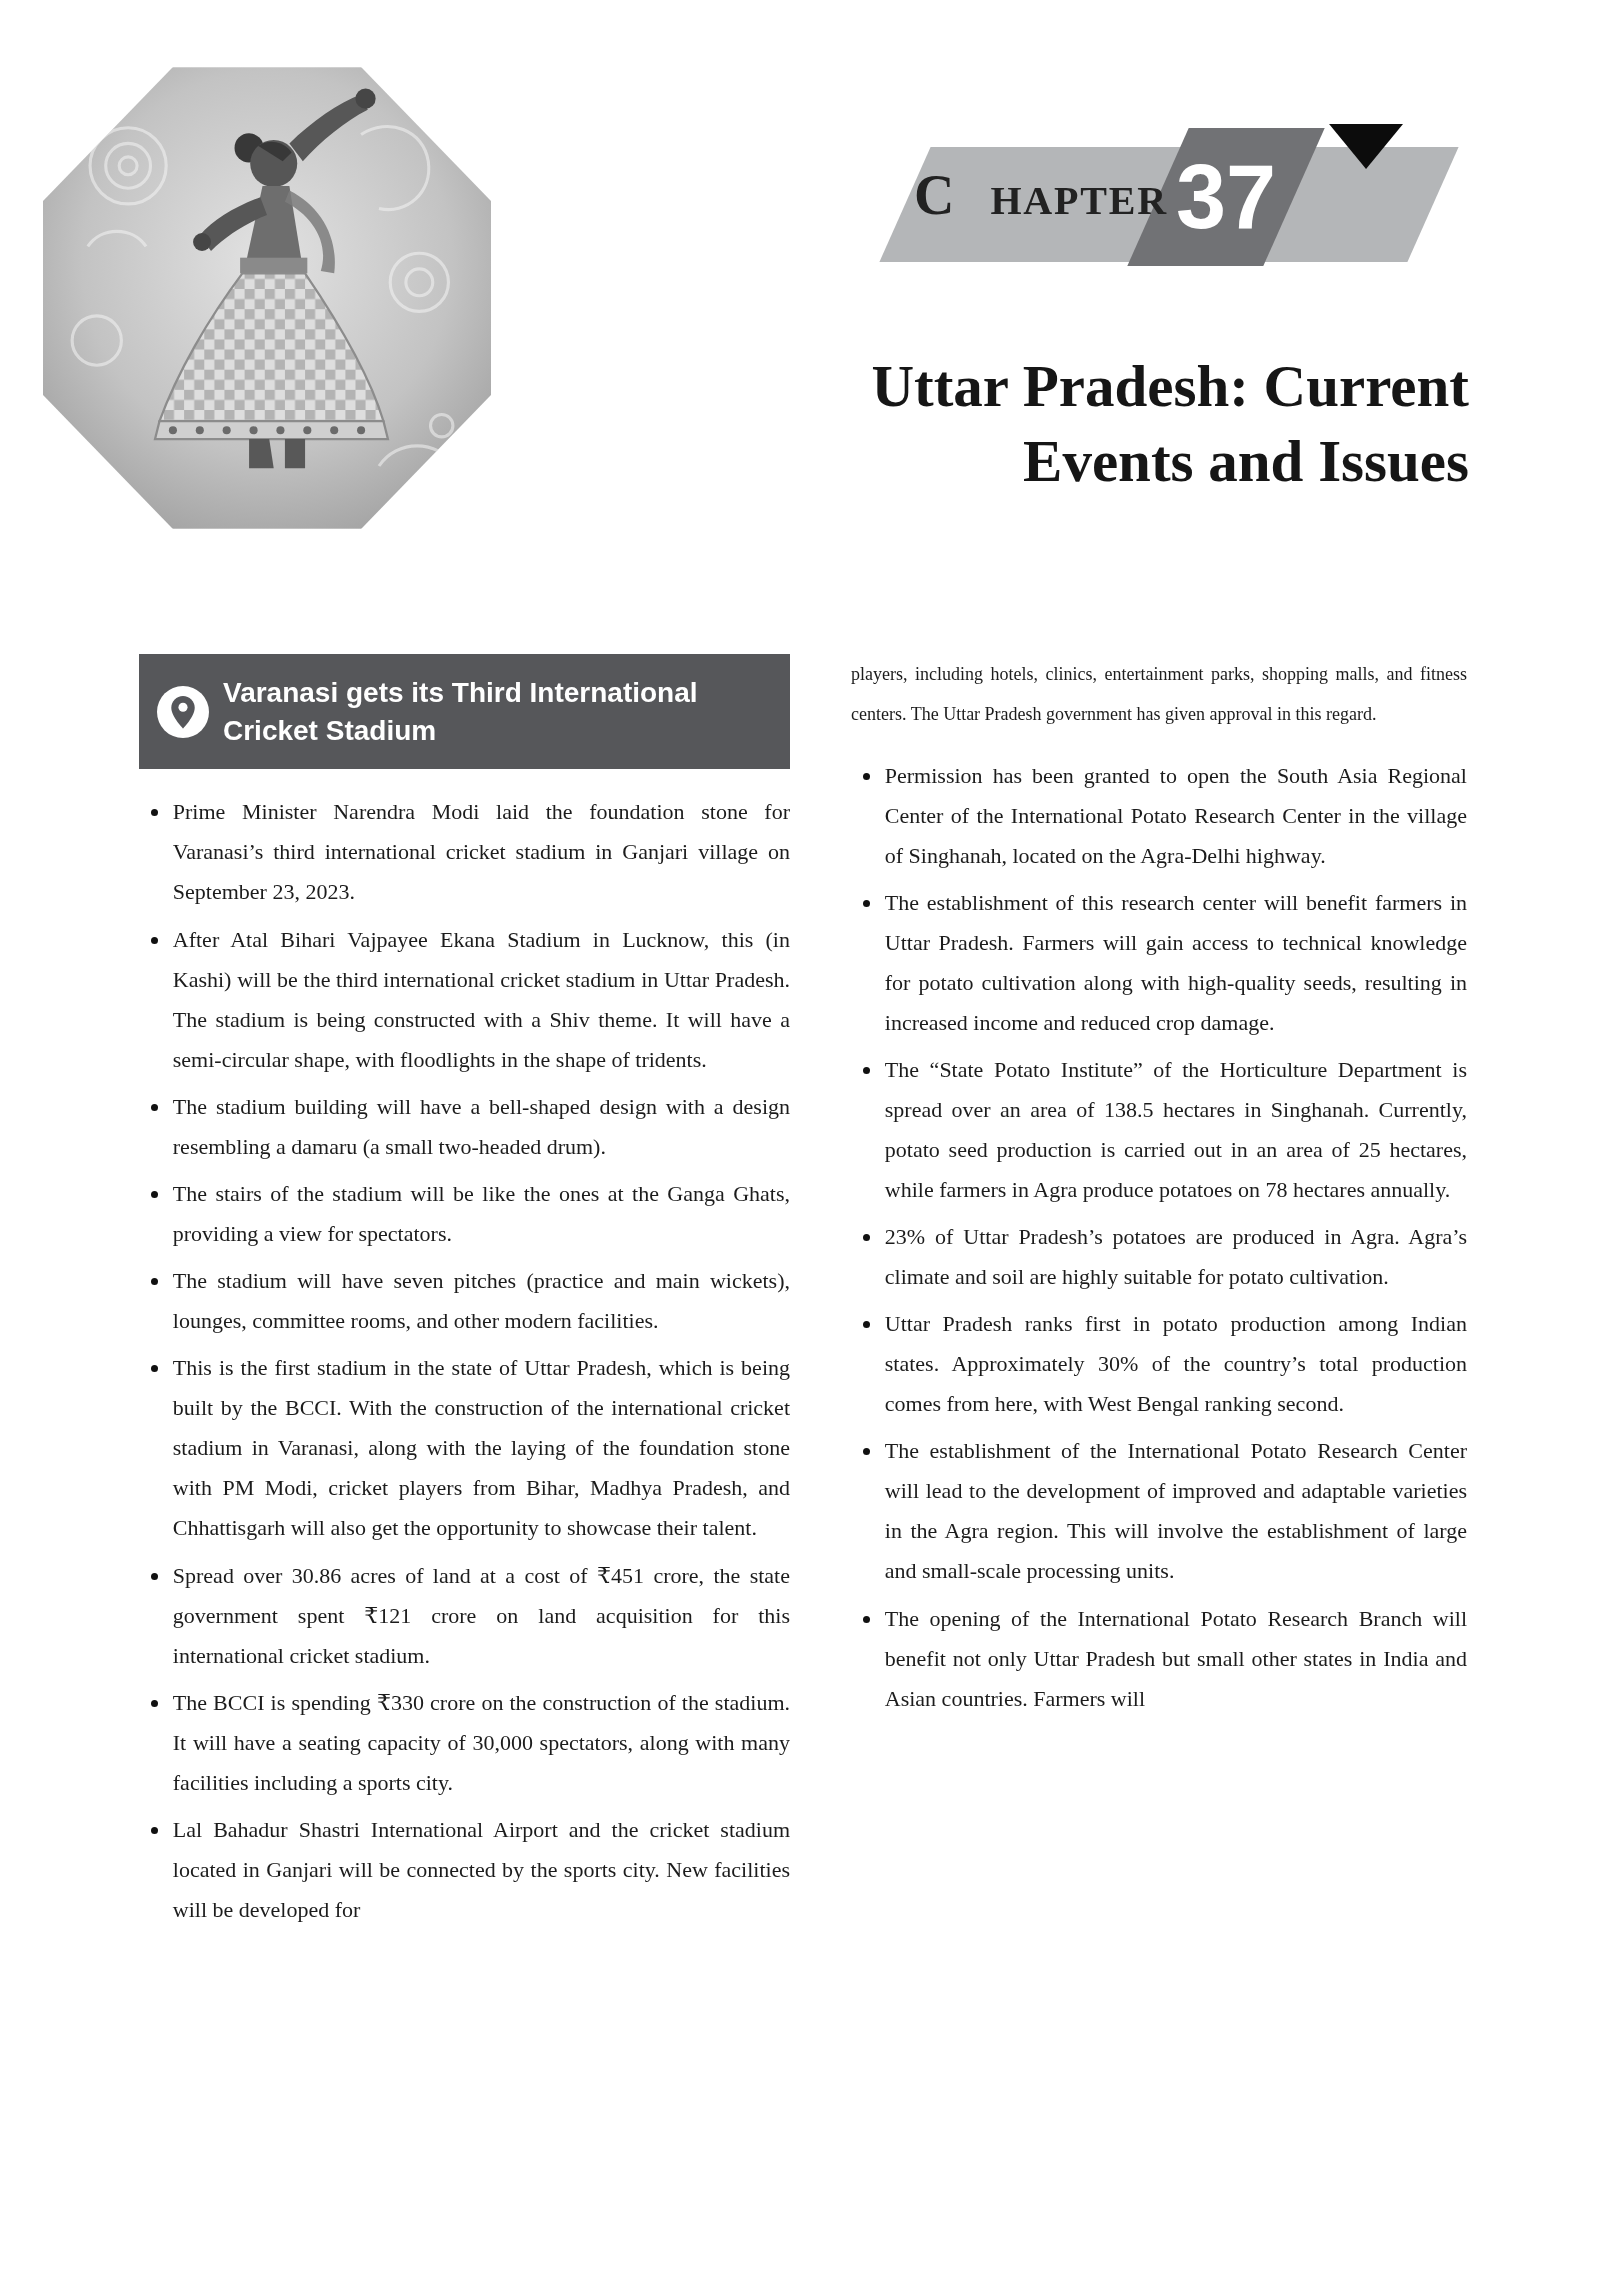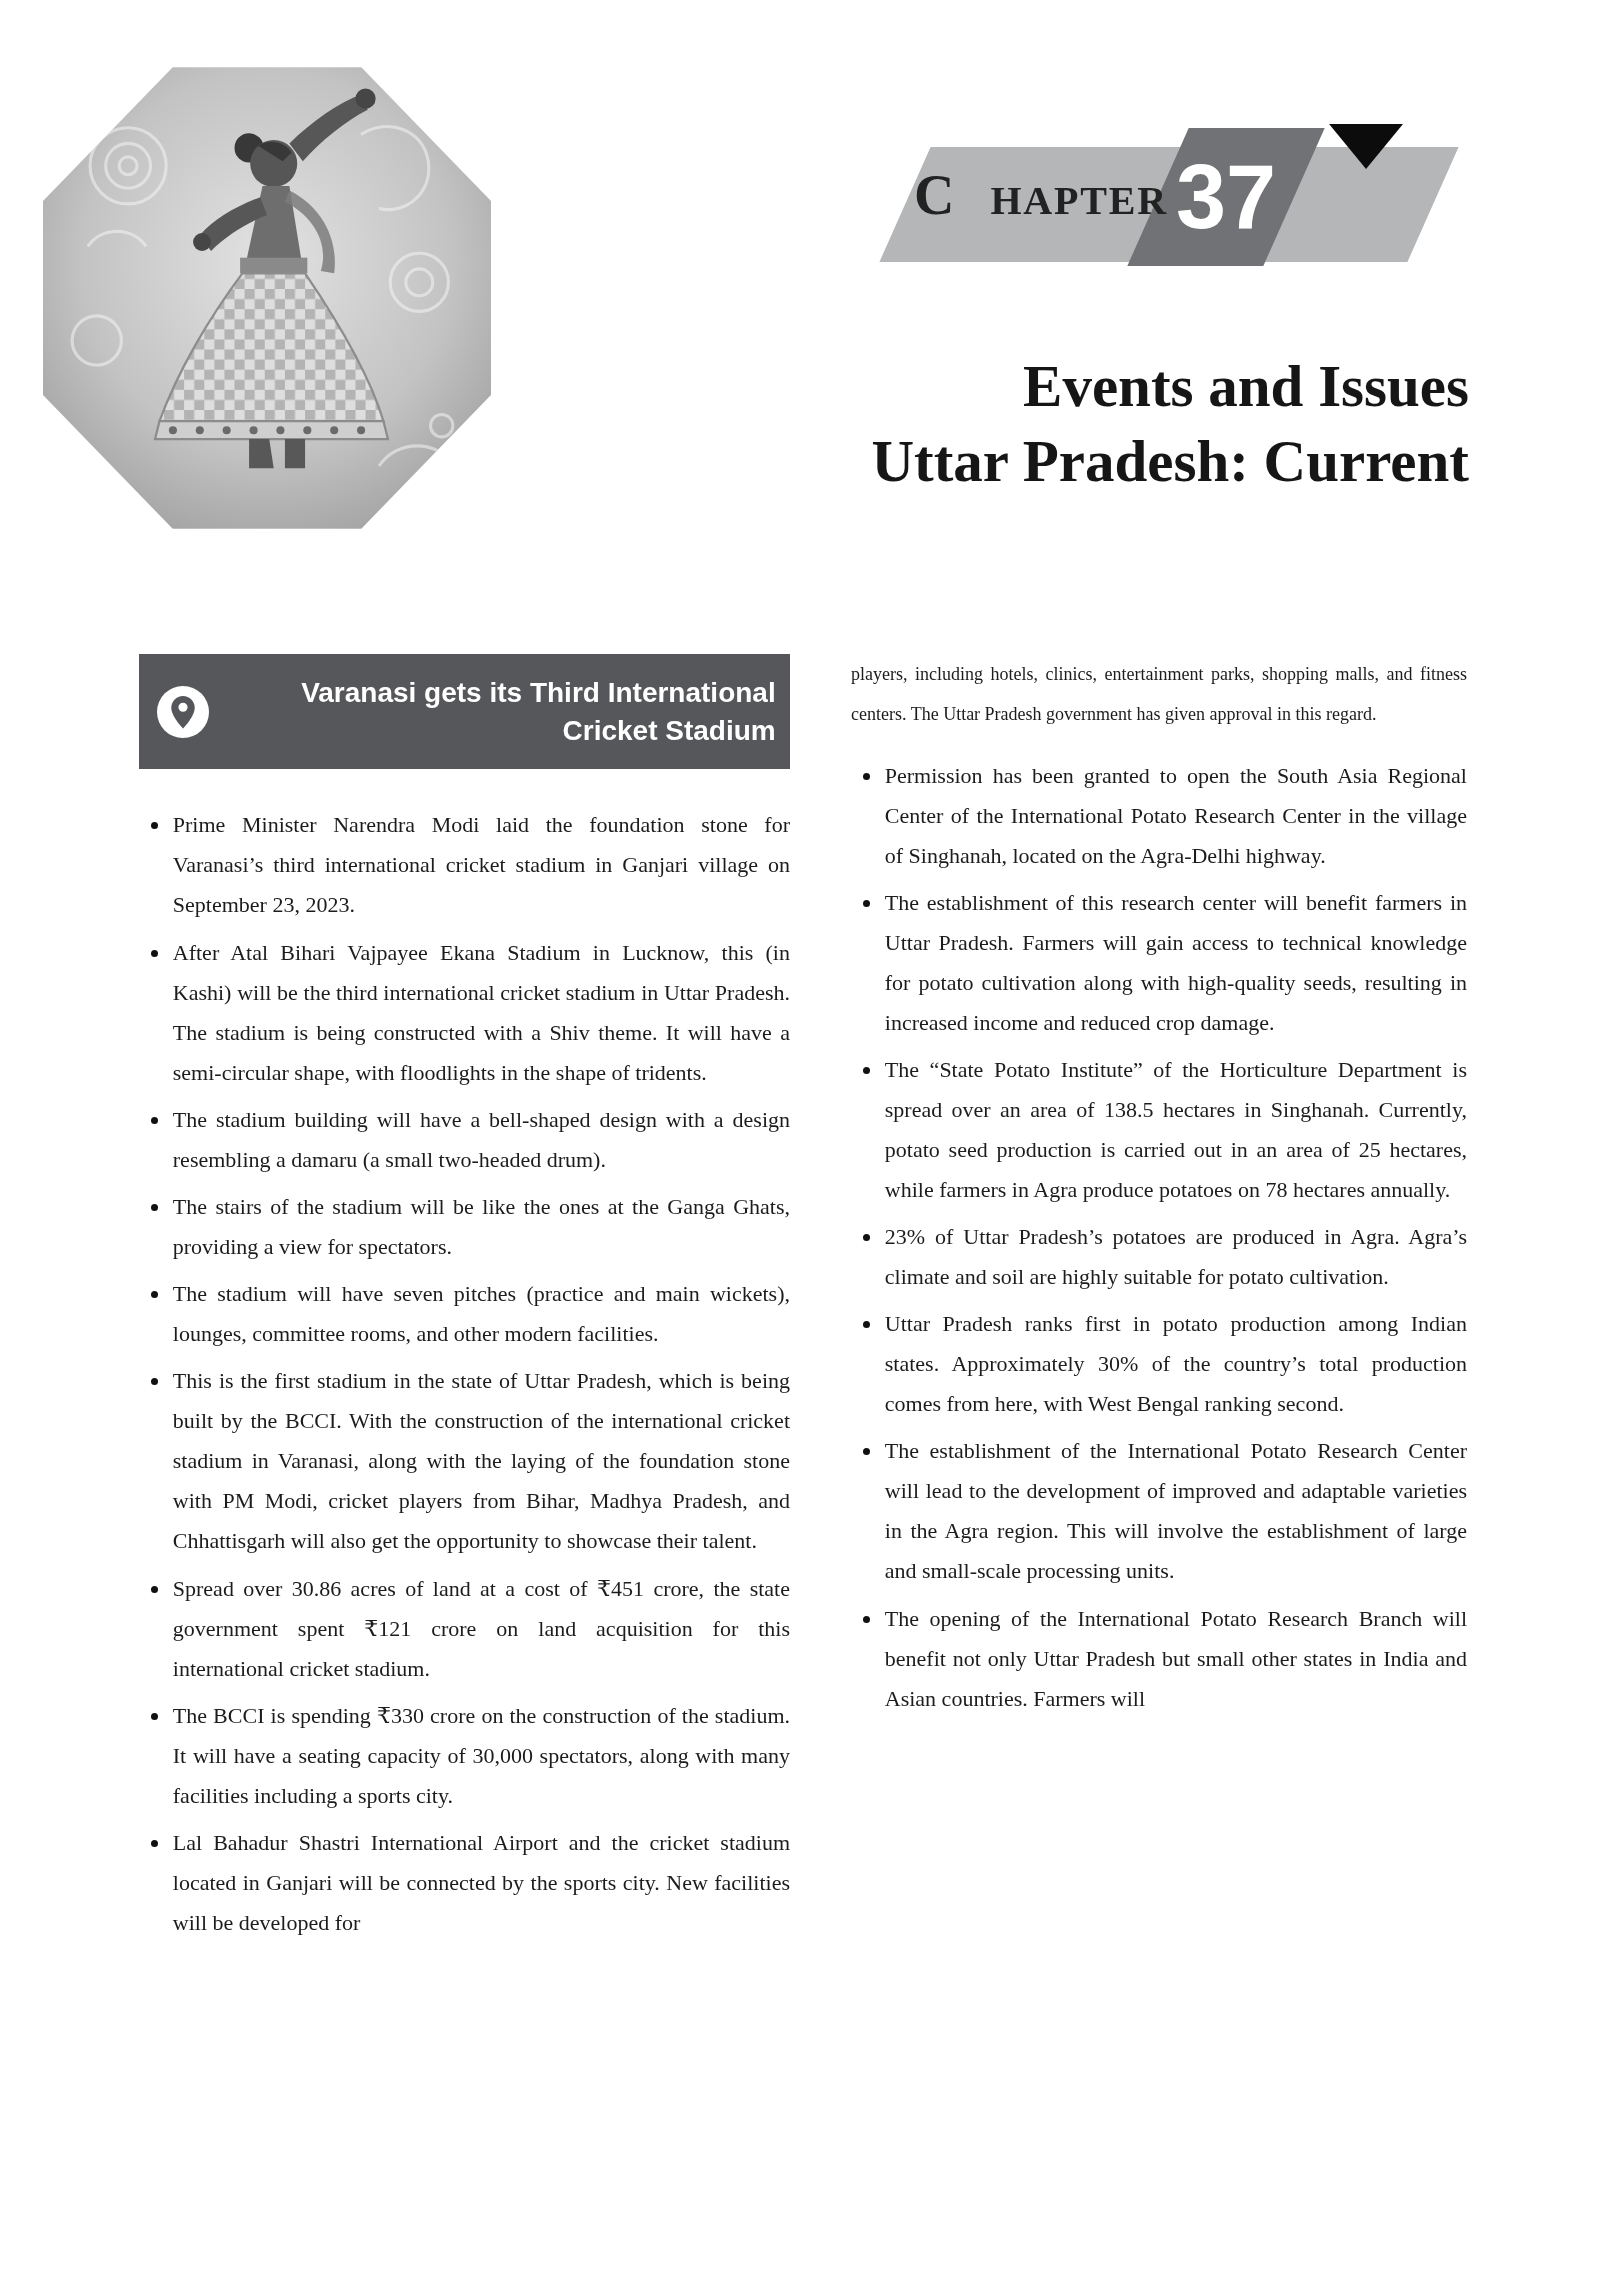--- a/index.html
+++ b/index.html
@@ -59,22 +59,21 @@
   .col-left  { width: 651px; flex: 0 0 auto; }
   .col-right { width: 616px; flex: 0 0 auto; }
 
   .heading-box {
     position: relative;
     background: var(--heading-box, #56575a);
     color: #ffffff;
     font-family: "Liberation Sans", "DejaVu Sans", sans-serif;
     font-weight: bold; font-size: 28px; line-height: 38px;
     padding: 19.7px 14.3px 19.7px 84px;
-    margin: 0 0 36px 0;
-    text-align: right;
+    margin: 0 0 23px 0;
   }
   .pin-badge {
     position: absolute; left: 18px; top: 50%; transform: translateY(-50%);
     width: 52px; height: 52px;
   }
   .pin-badge svg { display: block; width: 100%; height: 100%; }
 
   p.intro { margin: 0 0 21.5px 0; font-size: 18px; line-height: 40px; text-align: justify; font-family: Liberation Serif, serif; }
 
   ul.bullets { margin: 0; padding: 0 0 0 32px; list-style: disc outside; }
@@ -148,22 +147,22 @@
   <div class="chapter-banner">
     <div class="banner-strip"></div>
     <div class="number-plate">
       <span class="num">37</span>
     </div>
     <div class="banner-triangle"></div>
     <div class="chapter-label"><span class="cap">C</span><span class="rest">HAPTER</span></div>
   </div>
 
   <div class="page-title">
+    <div>Uttar Pradesh: Current</div>
     <div>Events and Issues</div>
-    <div>Uttar Pradesh: Current</div>
   </div>
 
   <div class="content">
 
     <div class="col col-left">
       <div class="heading-box">
         <span class="pin-badge">
           <svg viewBox="0 0 24 24" aria-hidden="true">
             <circle cx="12" cy="12" r="12" fill="#ffffff"></circle>
             <path d="M12 4.6c-3 0-5.4 2.4-5.4 5.4 0 4 5.4 9.6 5.4 9.6s5.4-5.6 5.4-9.6c0-3-2.4-5.4-5.4-5.4z" fill="#55565a"></path>

